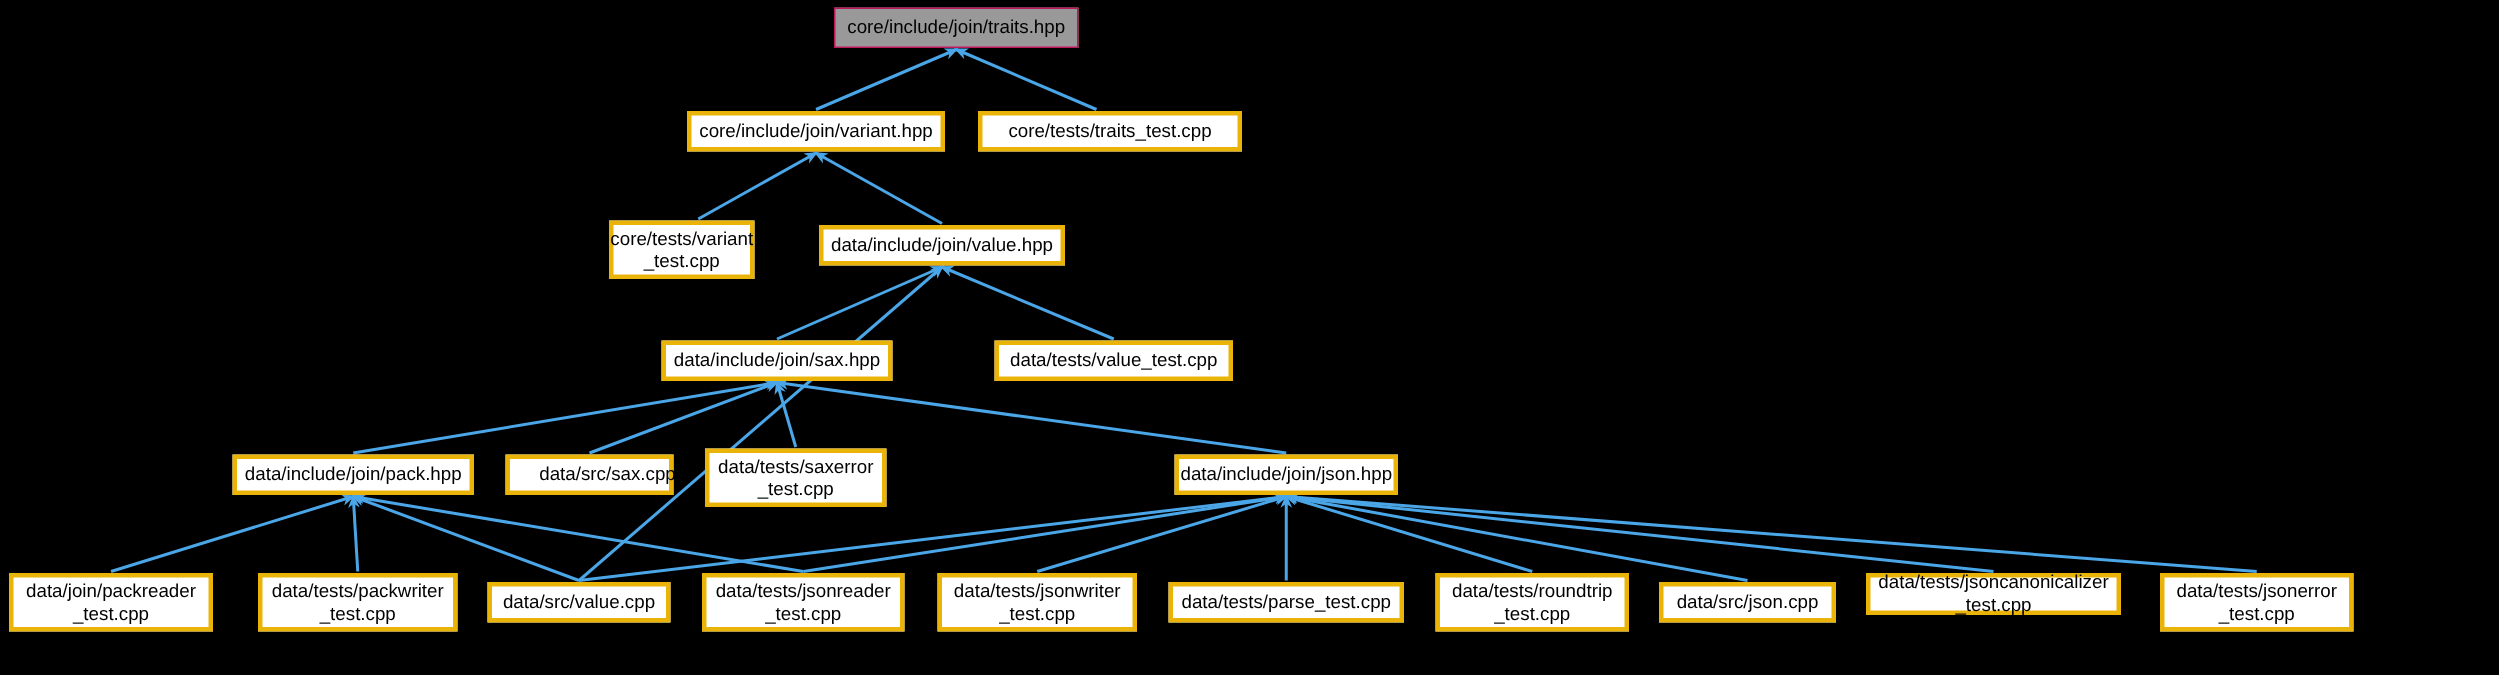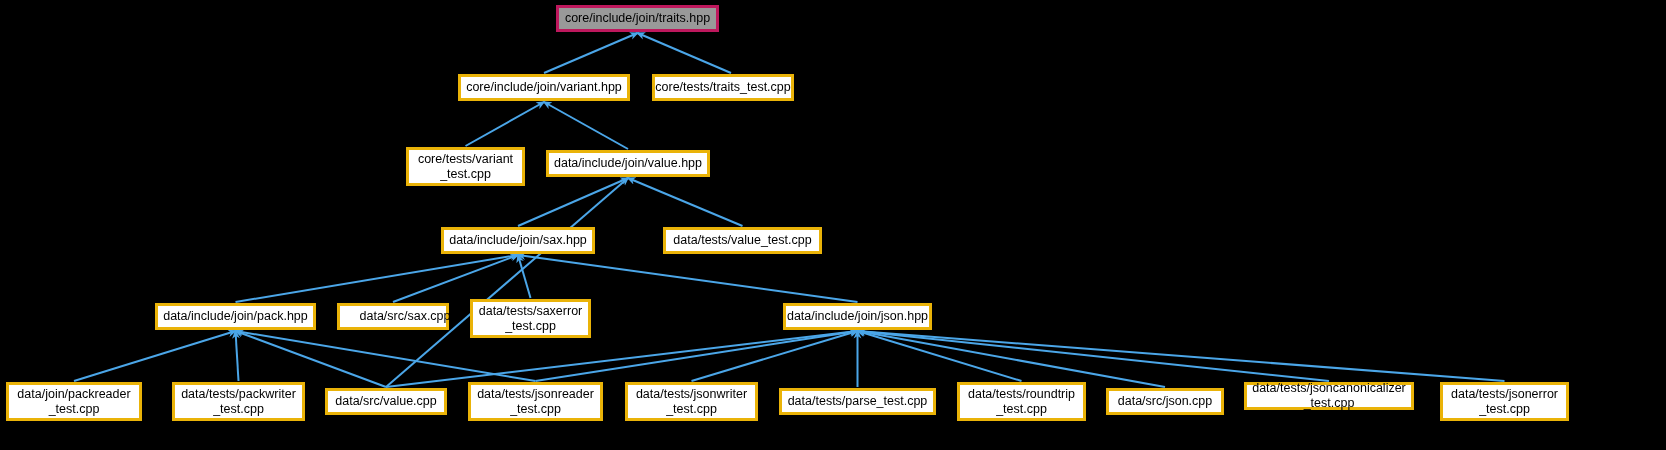--- a/index.html
+++ b/index.html
@@ -3,21 +3,21 @@
 <meta charset="utf-8">
 <style>
   html,body{margin:0;padding:0;background:#000;}
   #canvas{position:relative;width:1666px;height:450px;background:#000;overflow:hidden;
           font-family:"Liberation Sans","DejaVu Sans",sans-serif;}
   svg.edges{position:absolute;left:0;top:0;width:1666px;height:450px;}
   .node{position:absolute;box-sizing:border-box;background:#fff;border:3px solid #eab308;
         display:flex;align-items:center;justify-content:center;text-align:center;
         color:#000;font-size:12.5px;line-height:15px;letter-spacing:0px;
         white-space:pre-line;z-index:5;}
-  .node.root{background:#999999;border:3px solid #be185d;}
+  .node.root{background:#999999;border:1px solid #be185d;}
   .node .lbl{display:block;padding:0 4px;}
 </style>
 </head>
 <body>
 
 <div id="canvas">
   <svg class="edges">
     <defs>
       <marker id="ah" markerWidth="9" markerHeight="9" refX="7.5" refY="4.5" orient="auto" markerUnits="userSpaceOnUse">
         <path d="M0,0.6 L9,4.5 L0,8.4 L2.6,4.5 Z" fill="#4ba6e8"></path>
@@ -45,22 +45,22 @@
         <line x1="857.5" y1="387" x2="857.5" y2="331" stroke="#4ba6e8" stroke-width="2" marker-end="url(#ah)"></line>
         <line x1="1021.5" y1="381" x2="857.5" y2="331" stroke="#4ba6e8" stroke-width="2" marker-end="url(#ah)"></line>
         <line x1="1165" y1="387" x2="857.5" y2="331" stroke="#4ba6e8" stroke-width="2" marker-end="url(#ah)"></line>
         <line x1="1329" y1="381" x2="857.5" y2="331" stroke="#4ba6e8" stroke-width="2" marker-end="url(#ah)"></line>
         <line x1="1504.5" y1="381" x2="857.5" y2="331" stroke="#4ba6e8" stroke-width="2" marker-end="url(#ah)"></line>
       </g>
   </svg>
   <div id="node-layer">
       <div class="node root" style="left: 556px; top: 5px; width: 163px; height: 27px;"><span class="lbl">core/include/join/traits.hpp</span></div>
       <div class="node" style="left: 458px; top: 74px; width: 172px; height: 27px;"><span class="lbl">core/include/join/variant.hpp</span></div>
-      <div class="node" style="left: 652px; top: 74px; width: 142px; height: 27px; align-items: center;"><span class="lbl">core/tests/traits_test.cpp</span></div>
-      <div class="node" style="left: 406px; top: 147px; width: 119px; height: 39px;"><span class="lbl">core/tests/variant
+      <div class="node" style="left: 652px; top: 74px; width: 176px; height: 27px; align-items: center;"><span class="lbl">core/tests/traits_test.cpp</span></div>
+      <div class="node" style="left: 406px; top: 147px; width: 97px; height: 39px;"><span class="lbl">core/tests/variant
 _test.cpp</span></div>
       <div class="node" style="left: 546px; top: 150px; width: 164px; height: 27px;"><span class="lbl">data/include/join/value.hpp</span></div>
       <div class="node" style="left: 441px; top: 227px; width: 154px; height: 27px;"><span class="lbl">data/include/join/sax.hpp</span></div>
       <div class="node" style="left: 663px; top: 227px; width: 159px; height: 27px;"><span class="lbl">data/tests/value_test.cpp</span></div>
       <div class="node" style="left: 155px; top: 303px; width: 161px; height: 27px;"><span class="lbl">data/include/join/pack.hpp</span></div>
       <div class="node" style="left: 337px; top: 303px; width: 112px; height: 27px; padding-left: 24px;"><span class="lbl">data/src/sax.cpp</span></div>
       <div class="node" style="left: 470px; top: 299px; width: 121px; height: 39px;"><span class="lbl">data/tests/saxerror
 _test.cpp</span></div>
       <div class="node" style="left: 783px; top: 303px; width: 149px; height: 27px;"><span class="lbl">data/include/join/json.hpp</span></div>
       <div class="node" style="left: 6px; top: 382px; width: 136px; height: 39px;"><span class="lbl">data/join/packreader

